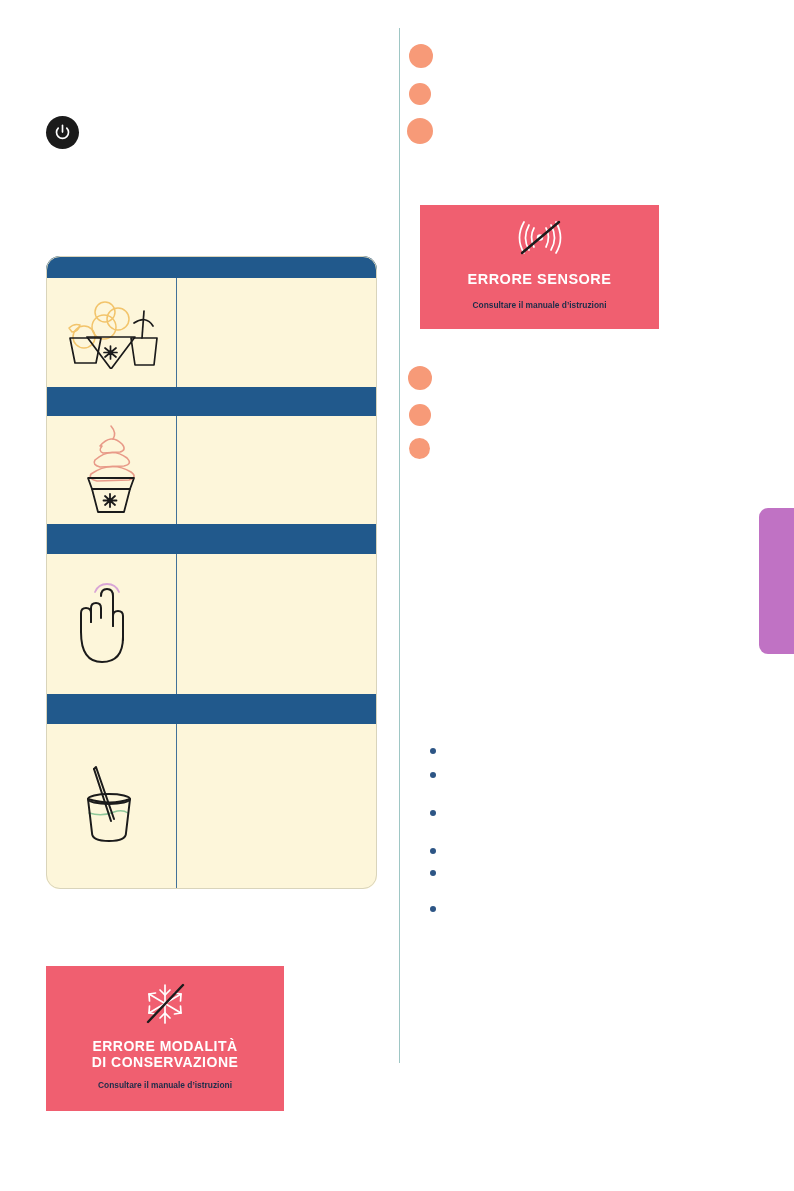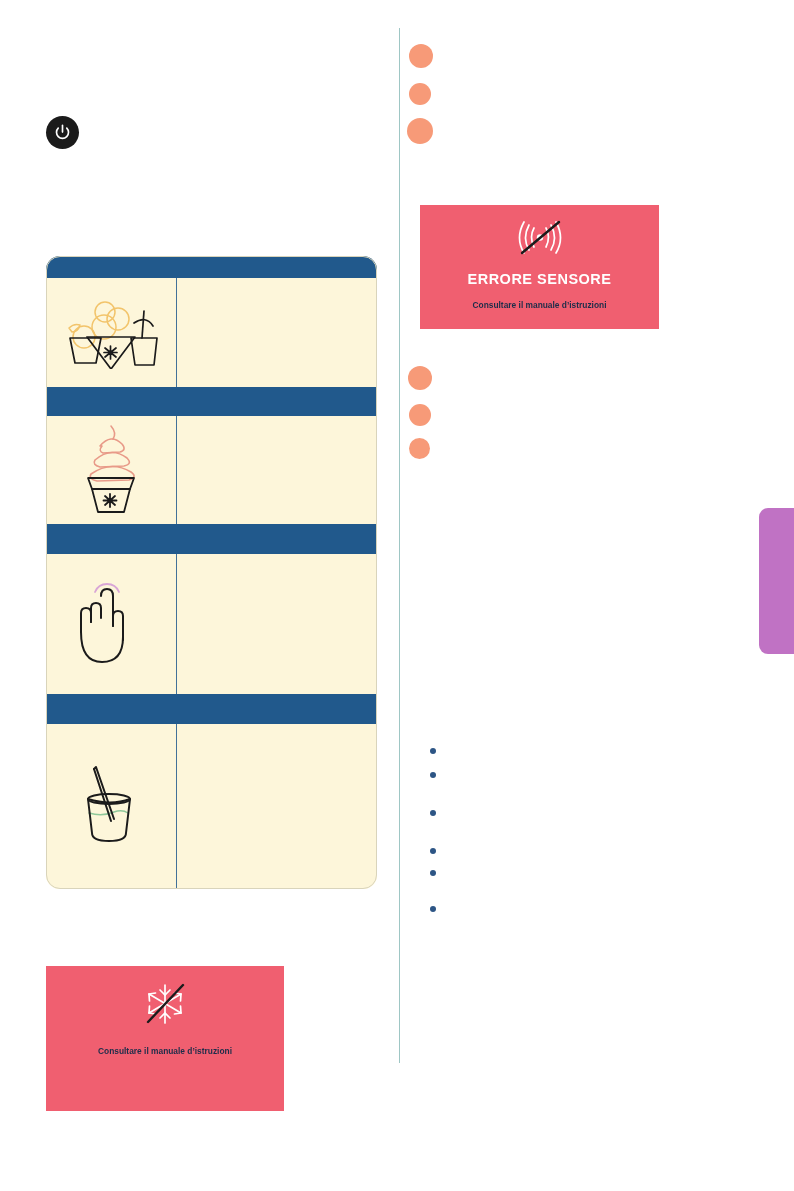--- a/index.html
+++ b/index.html
@@ -340,18 +340,22 @@
         <path d="M18 8 L23 13 L28 8"></path>
         <path d="M18 36 L23 31 L28 36"></path>
         <path d="M7 12 L7.5 19 M7 12 L13.5 11"></path>
         <path d="M39 31 L38.5 24 M39 31 L32.5 32"></path>
         <path d="M39 12 L38.5 19 M39 12 L32.5 11"></path>
         <path d="M7 31 L7.5 24 M7 31 L13.5 32"></path>
       </g>
       <path d="M6 40 L41 3" stroke="#1b1b1b" stroke-width="2.4"></path>
     </svg>
   </div>
+  <div class="err-title">
+    <span>ERRORE MODALITÀ</span><br>
+    <span>DI CONSERVAZIONE</span>
+  </div>
   <div class="err-sub">Consultare il manuale d’istruzioni</div>
 </div>
 
 <div id="page-edge-tab">
   <span></span>
 </div>
 
 </body></html>

